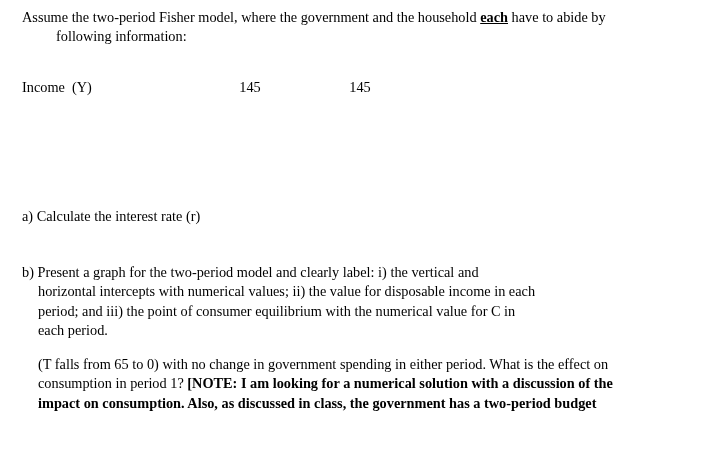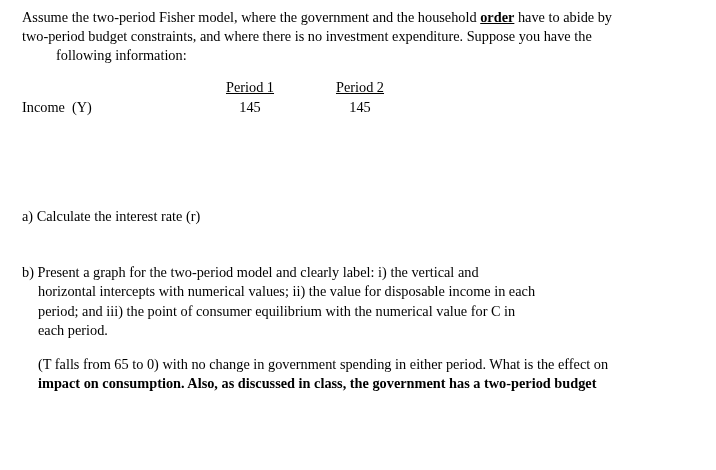--- a/index.html
+++ b/index.html
@@ -92,34 +92,27 @@
   #qa { top: 207px; }
   #qb { top: 263px; }
   #qc { top: 355px; }
 </style>
 </head>
 <body>
 
 <div class="page">
 
   <div class="intro">
-    <span>Assume the two-period Fisher model, where the government and the household </span><span class="underline-bold">order</span><span> have to abide by</span>
-    <span class="line2">two-period budget constraints, and where there is no investment expenditure. Suppose you have the</span>
+    <span>Assume the two-period Fisher model, where the government and the household </span><span class="underline-bold">each</span><span> have to abide by</span>
     <span class="line3">following information:</span>
   </div>
 
   <div class="table-wrap">
     <table class="fisher">
       <tbody>
-          <tr>
-        <td class="rowlabel"></td>
-        <th class="colhead">Period 1</th>
-        <th class="spacer"></th>
-        <th class="colhead">Period 2</th>
-      </tr>
       <tr>
         <td class="rowlabel">Income  (Y)</td>
         <td class="val">145</td>
         <td class="spacer"></td>
         <td class="val">145</td>
       </tr>
     </tbody>
       </table>
   </div>
 
@@ -129,16 +122,17 @@
 
   <div class="q" id="qb">
     <span>b) Present a graph for the two-period model and clearly label: i) the vertical and</span>
     <span class="cont">horizontal intercepts with numerical values; ii) the value for disposable income in each</span>
     <span class="cont">period; and iii)  the point of consumer equilibrium with the numerical value for C in</span>
     <span class="cont">each period.</span>
   </div>
 
   <div class="q" id="qc">
     <span class="cont">(T falls from 65 to 0) with no change in government spending in either period. What is the effect on</span>
+    <span class="cont"><span>consumption in period 1? </span><span class="bold">[NOTE: I am looking for a numerical solution with a discussion of the</span></span>
     <span class="cont bold">impact on consumption. Also, as discussed in class, the government has a two-period budget</span>
   </div>
 
 </div>
 
 </body></html>

